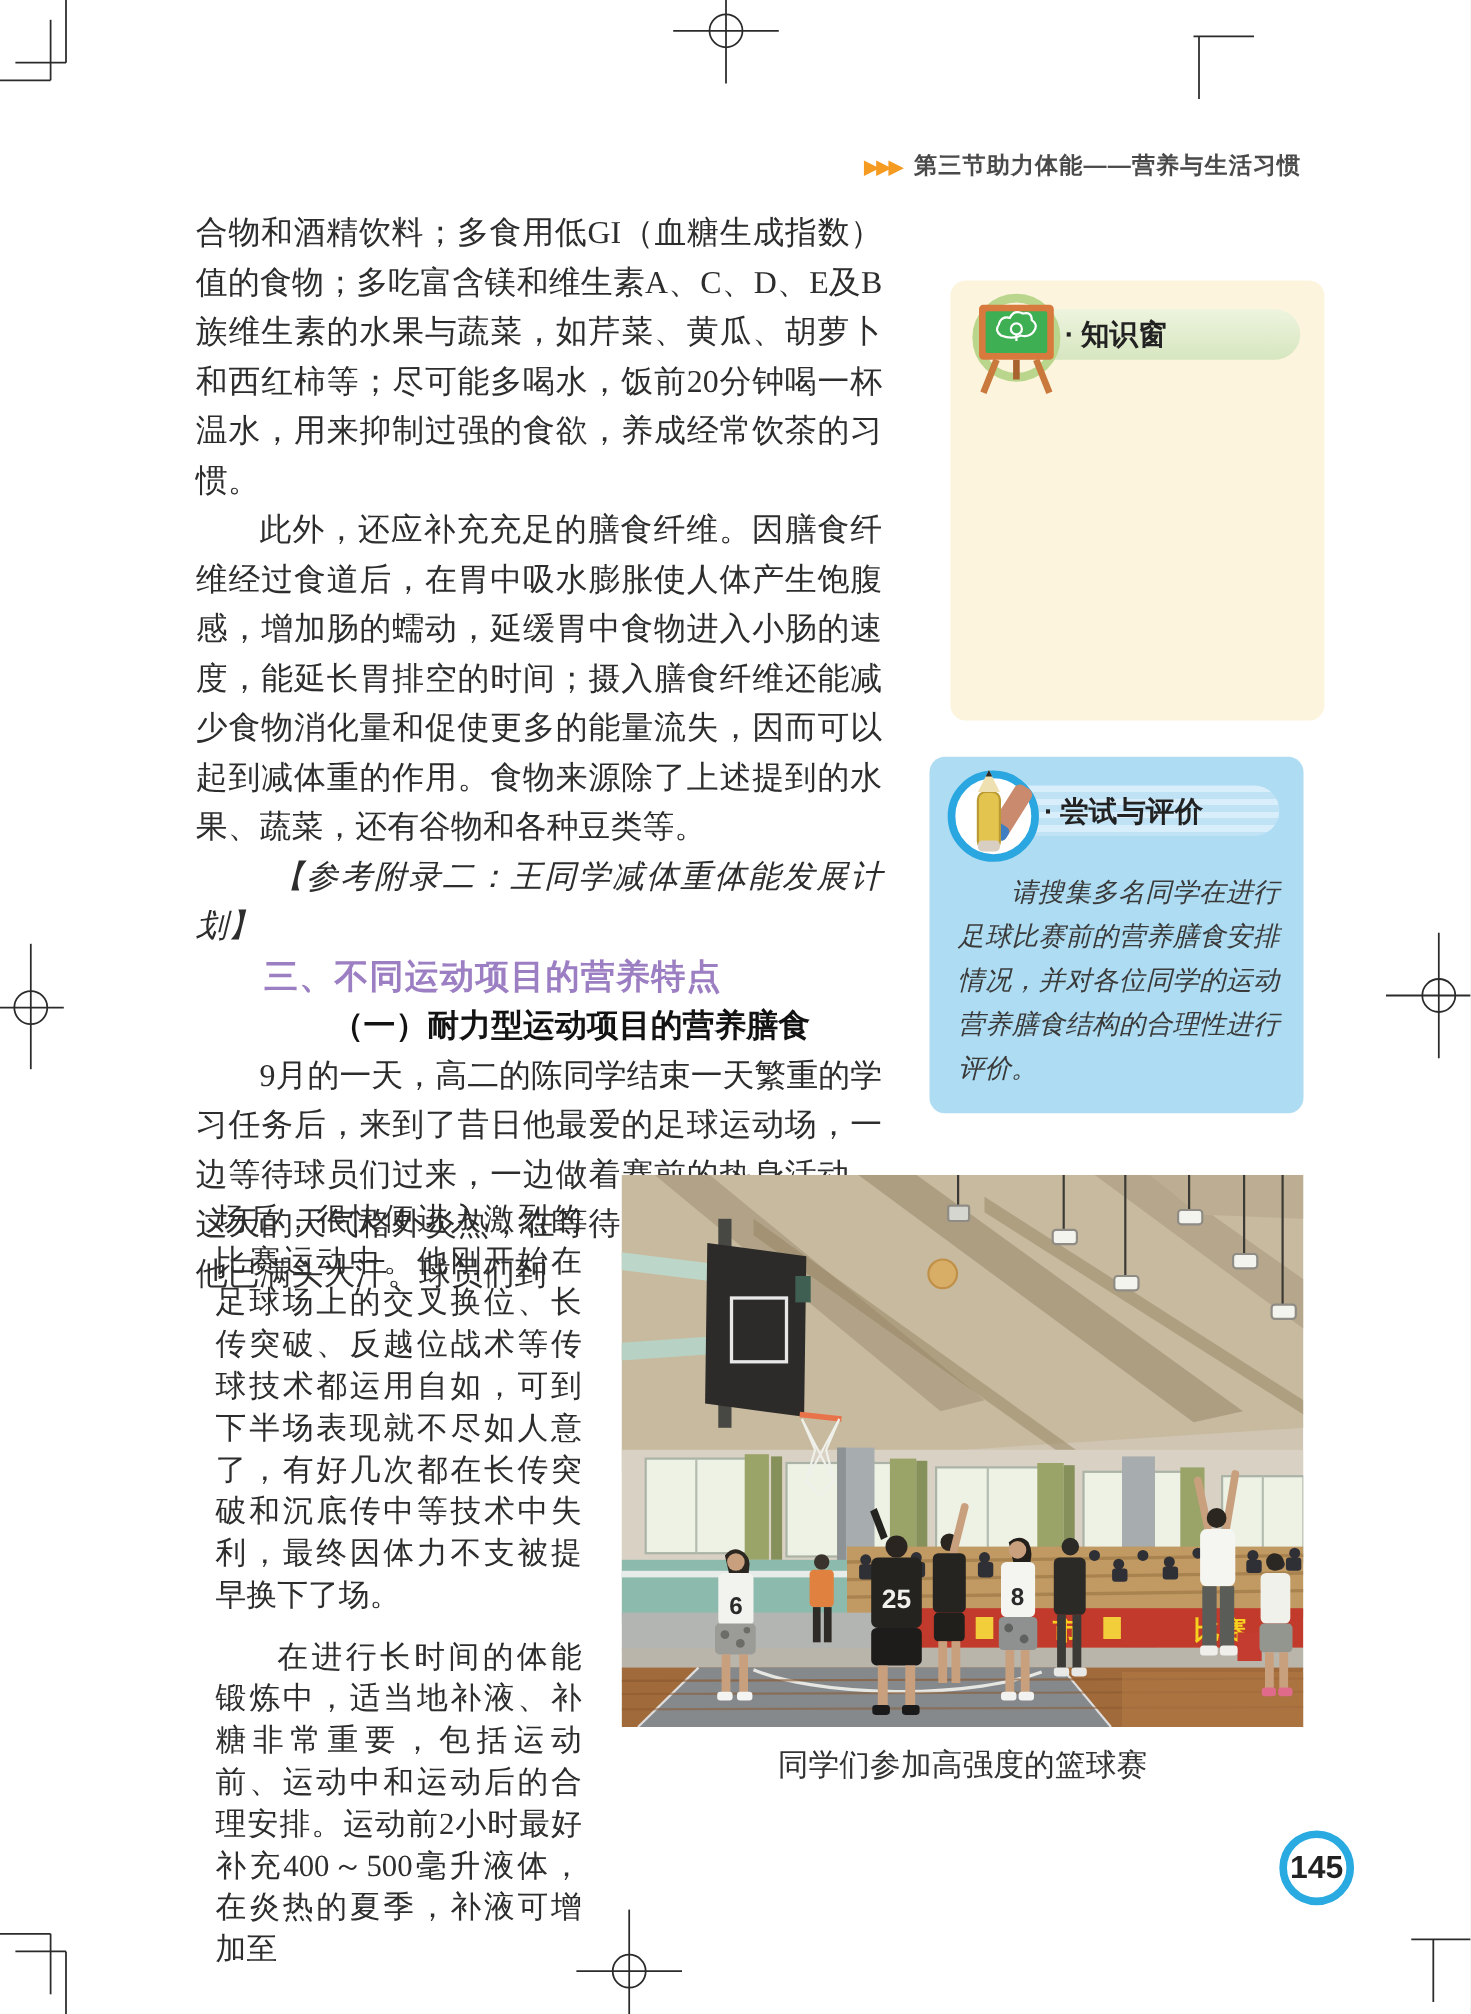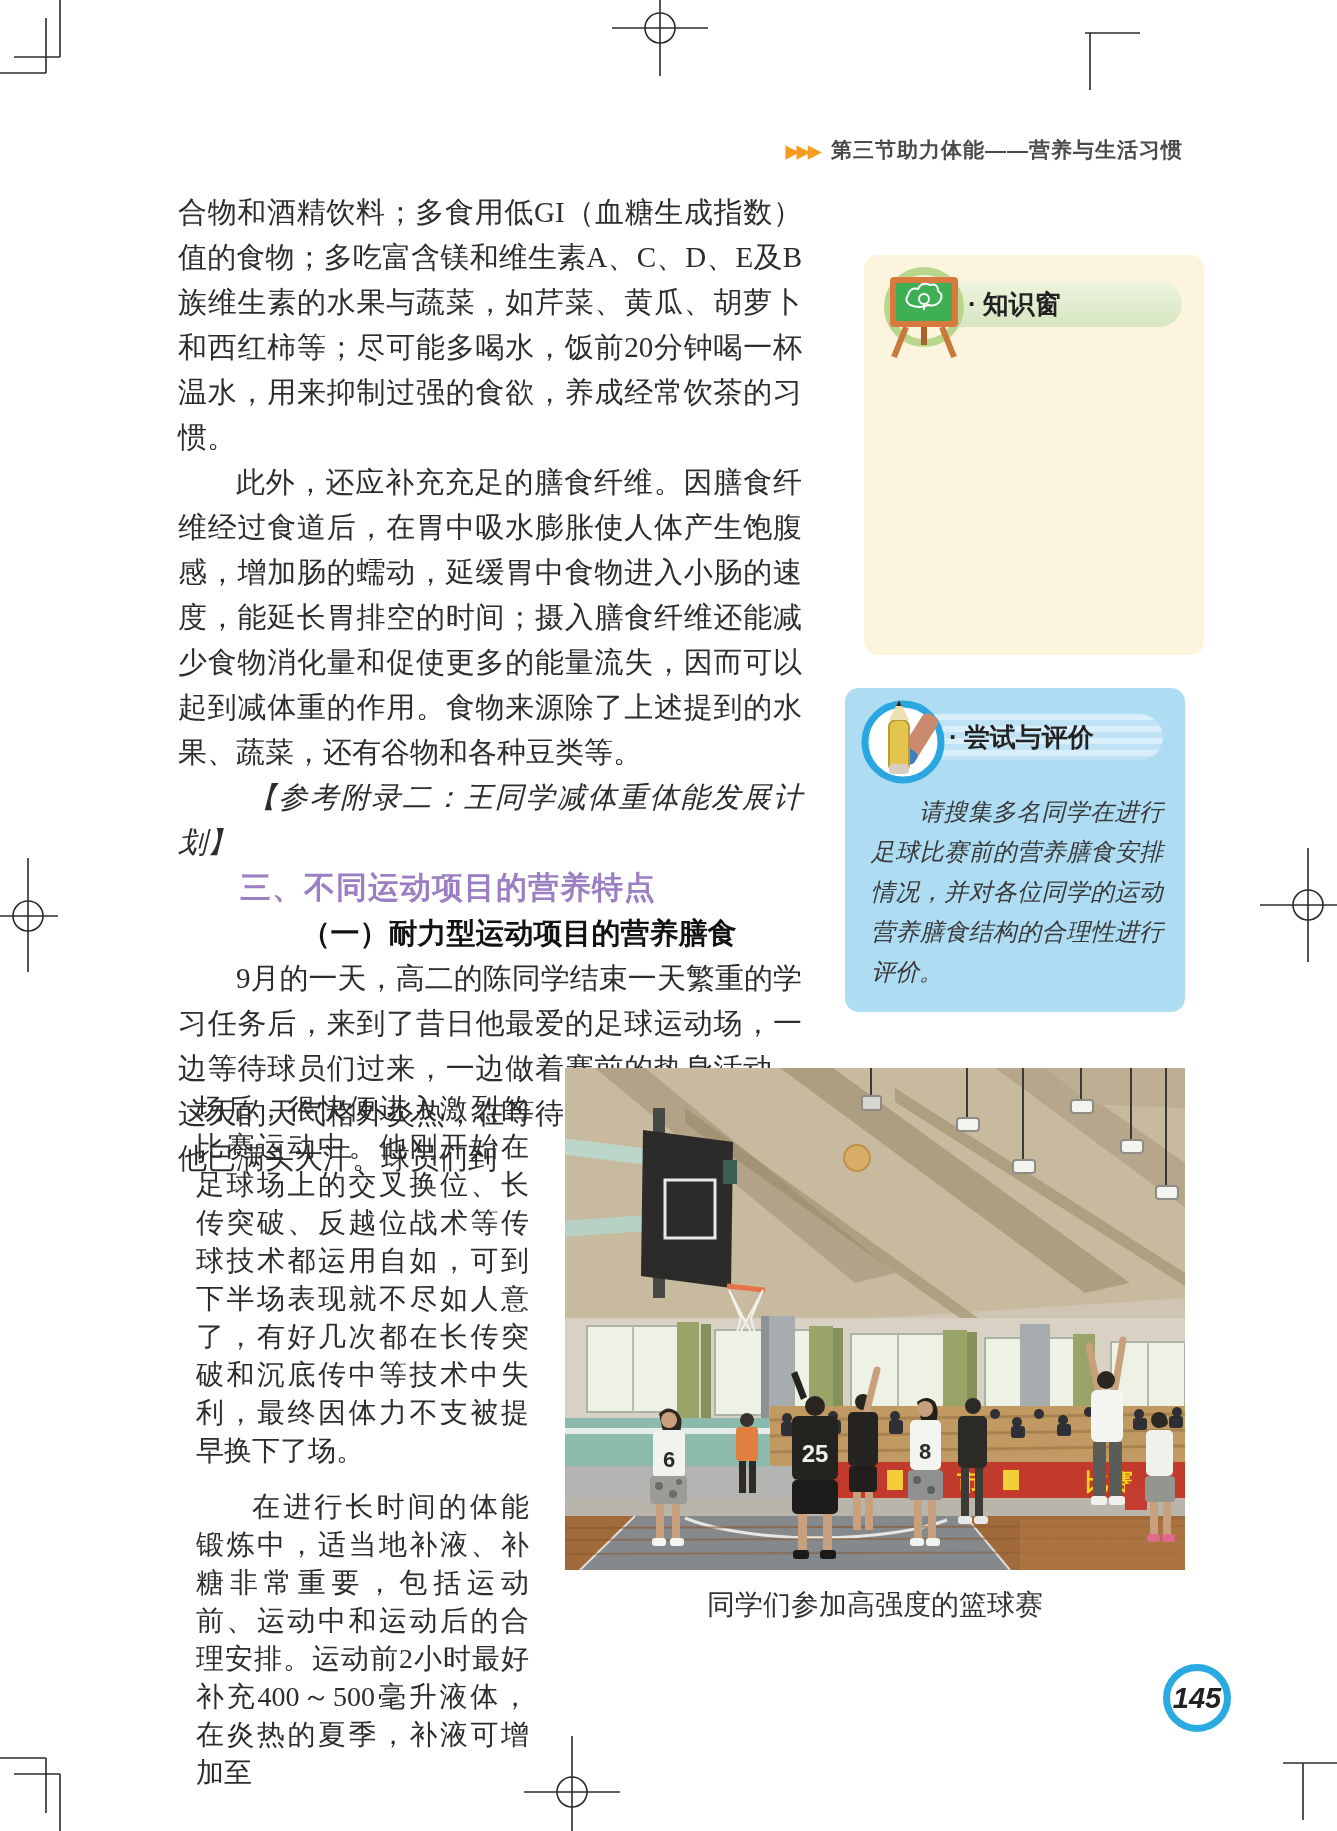--- a/index.html
+++ b/index.html
@@ -73,21 +73,21 @@
   .caption {
     position:absolute; left:565px; top:1586px; width:620px; text-align:center;
     font-size:28px; color:#333;
   }
 
   
   .pagenum {
     position:absolute; left:1163px; top:1664px; width:54px; height:54px;
     border:7px solid #29abe2; border-radius:50%; background:#fff;
     display:flex; align-items:center; justify-content:center;
-    font-family:"Liberation Sans", sans-serif; font-style:italic; font-weight:bold;
+    font-family:"Liberation Sans", sans-serif; font-weight:bold;
     font-size:29px; color:#222;
   }
 </style>
 </head>
 <body>
 
 <div class="page">
 
   <svg class="cropmarks" viewBox="0 0 1337 1831">
 

